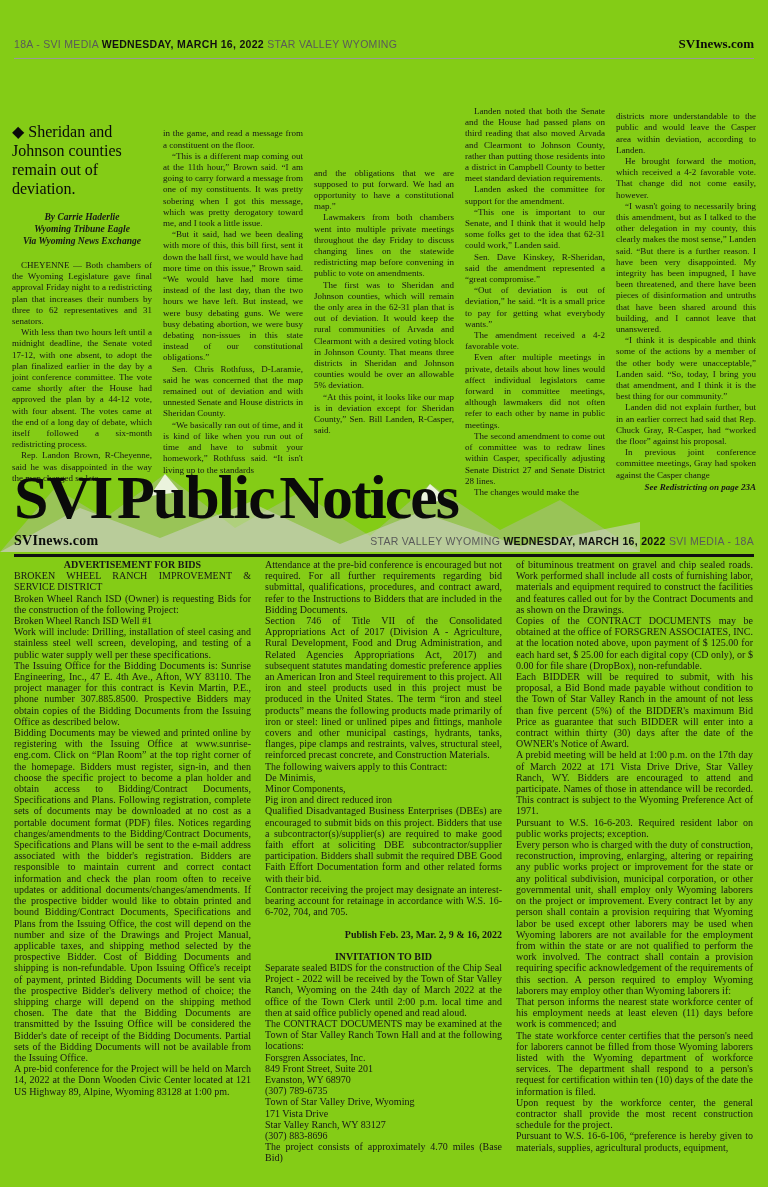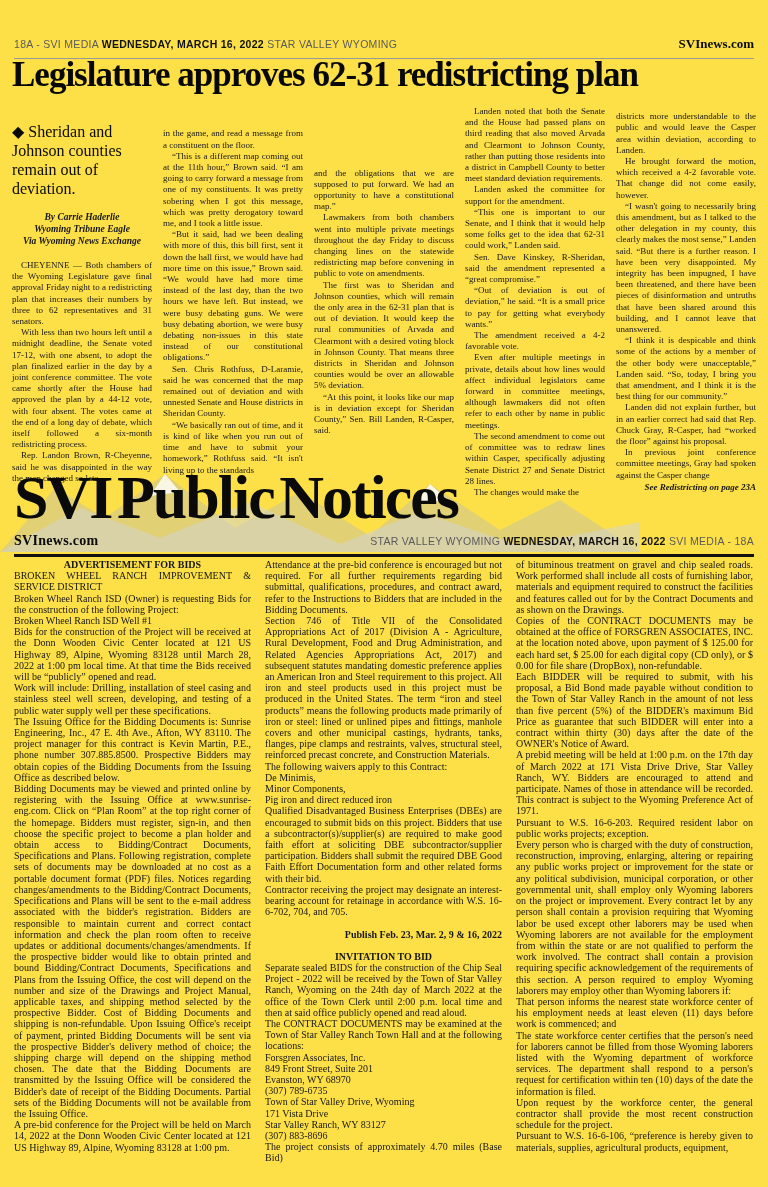--- a/index.html
+++ b/index.html
@@ -1,17 +1,17 @@
 <!DOCTYPE html>
 <html><head>
 <meta charset="utf-8">
 <style>
   html,body{margin:0;padding:0;}
   body{width:768px;height:1187px;background:#fbfbfa;font-family:"Liberation Serif",serif;color:#161616;}
-  #page{position:relative;width:768px;height:1187px;overflow:hidden;background:#fde047;}
+  #page{position:relative;width:768px;height:1187px;overflow:hidden;background:#84cc16;}
 
   
   .top-strip{position:absolute;top:36px;left:14px;right:14px;display:flex;justify-content:space-between;align-items:baseline;
     font-family:"Liberation Sans",sans-serif;font-size:10.5px;letter-spacing:.3px;color:#5a5a5a;
     border-bottom:1px solid #9a9a9a;padding-bottom:6px;}
   .top-strip b{color:#111;}
   .site{font-family:"Liberation Serif",serif;font-weight:bold;font-size:13px;color:#0b0b0b;letter-spacing:0;}
 
   
   .headline{position:absolute;top:55px;left:12px;width:744px;font-size:35px;font-weight:bold;letter-spacing:-1px;color:#080808;white-space:nowrap;}
@@ -53,21 +53,20 @@
 
   <div class="top-strip">
     <span>
       <span>18A - SVI MEDIA</span>
       <b>WEDNESDAY, MARCH 16, 2022</b>
       <span>STAR VALLEY WYOMING</span>
     </span>
     <span class="site">SVInews.com</span>
   </div>
 
-  <div class="headline">Legislature approves 62-31 redistricting plan</div>
 
   <div class="article">
     <div class="acol">
       <div class="deck">◆ Sheridan and Johnson counties remain out of deviation.</div>
       <div class="byline">
           <p class="para">By Carrie Haderlie</p>
           <p class="para">Wyoming Tribune Eagle</p>
           <p class="para">Via Wyoming News Exchange</p>
         </div>
       <div>
@@ -129,21 +128,20 @@
       <span>SVI MEDIA - 18A</span>
     </span>
   </div>
 
   <div class="notices">
     <div class="ncol">
         <p class="para center bold">ADVERTISEMENT FOR BIDS</p>
         <p class="para">BROKEN WHEEL RANCH IMPROVEMENT &amp; SERVICE DISTRICT</p>
         <p class="para">Broken Wheel Ranch ISD (Owner) is requesting Bids for the construction of the following Project:</p>
         <p class="para">Broken Wheel Ranch ISD Well #1</p>
-        <p class="para">Bids for the construction of the Project will be received at the Donn Wooden Civic Center located at 121 US Highway 89, Alpine, Wyoming 83128 until March 28, 2022 at 1:00 pm local time. At that time the Bids received will be “publicly” opened and read.</p>
         <p class="para">Work will include: Drilling, installation of steel casing and stainless steel well screen, developing, and testing of a public water supply well per these specifications.</p>
         <p class="para">The Issuing Office for the Bidding Documents is: Sunrise Engineering, Inc., 47 E. 4th Ave., Afton, WY  83110. The project manager for this contract is Kevin Martin, P.E., phone number 307.885.8500. Prospective Bidders may obtain copies of the Bidding Documents from the Issuing Office as described below.</p>
         <p class="para">Bidding Documents may be viewed and printed online by registering with the Issuing Office at www.sunrise-eng.com. Click on “Plan Room” at the top right corner of the homepage. Bidders must register, sign-in, and then choose the specific project to become a plan holder and obtain access to Bidding/Contract Documents, Specifications and Plans. Following registration, complete sets of documents may be downloaded at no cost as a portable document format (PDF) files. Notices regarding changes/amendments to the Bidding/Contract Documents, Specifications and Plans will be sent to the e-mail address associated with the bidder's registration. Bidders are responsible to maintain current and correct contact information and check the plan room often to receive updates or additional documents/changes/amendments. If the prospective bidder would like to obtain printed and bound Bidding/Contract Documents, Specifications and Plans from the Issuing Office, the cost will depend on the number and size of the Drawings and Project Manual, applicable taxes, and shipping method selected by the prospective Bidder. Cost of Bidding Documents and shipping is non-refundable.  Upon Issuing Office's receipt of payment, printed Bidding Documents will be sent via the prospective Bidder's delivery method of choice; the shipping charge will depend on the shipping method chosen.  The date that the Bidding Documents are transmitted by the Issuing Office will be considered the Bidder's date of receipt of the Bidding Documents.  Partial sets of the Bidding Documents will not be available from the Issuing Office.</p>
         <p class="para">A pre-bid conference for the Project will be held on March 14, 2022 at the Donn Wooden Civic Center located at 121 US Highway 89, Alpine, Wyoming 83128 at 1:00 pm.</p>
       </div>
     <div class="ncol">
         <p class="para">Attendance at the pre-bid conference is encouraged but not required. For all further requirements regarding bid submittal, qualifications, procedures, and contract award, refer to the Instructions to Bidders that are included in the Bidding Documents.</p>
         <p class="para">Section 746 of Title VII of the Consolidated Appropriations Act of 2017 (Division A - Agriculture, Rural Development, Food and Drug Administration, and Related Agencies Appropriations Act, 2017) and subsequent statutes mandating domestic preference applies an American Iron and Steel requirement to this project. All iron and steel products used in this project must be produced in the United States. The term “iron and steel products” means the following products made primarily of iron or steel: lined or unlined pipes and fittings, manhole covers and other municipal castings, hydrants, tanks, flanges, pipe clamps and restraints, valves, structural steel, reinforced precast concrete, and Construction Materials.</p>
         <p class="para">The following waivers apply to this Contract:</p>
         <p class="para">De Minimis,</p>

